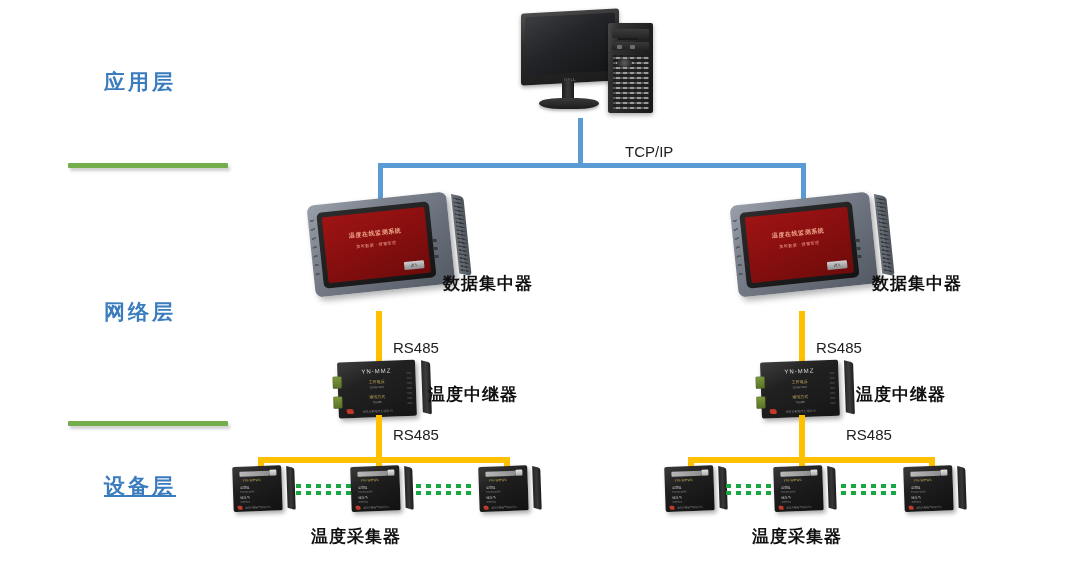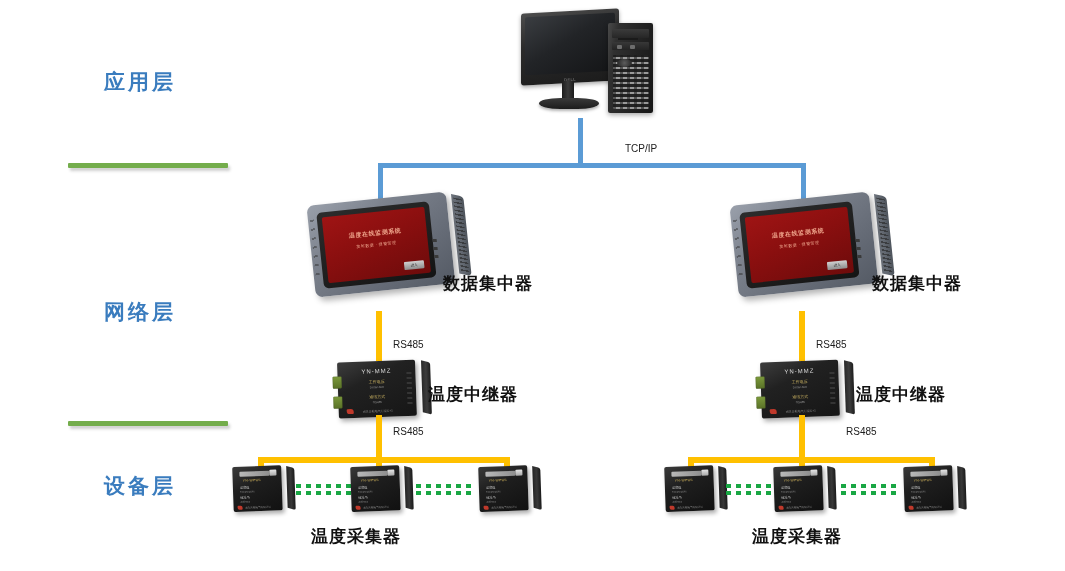--- a/index.html
+++ b/index.html
@@ -29,21 +29,21 @@
     border-radius:1px;
     box-shadow:2px 3px 3px rgba(150,150,150,.45);
   }
 
   
   .ln-blue{background:#5b9bd5;}
   .ln-orange{background:#ffc000;}
 
   
   .wire-label{
-    font-size:10px;
+    font-size:15px;
     color:#202020;
     white-space:nowrap;
   }
 
   
   .dev-caption{
     font-size:17px;
     font-weight:bold;
     color:#111111;
     white-space:nowrap;
@@ -299,21 +299,21 @@
 </style>
 </head>
 <body>
 
 <div id="stage">
 
   <div class="abs layer-label" style="left:104px;top:68px;">应用层</div>
 
   <div class="abs layer-label" style="left:104px;top:298px;">网络层</div>
 
-  <div class="abs layer-label" style="left:104px;top:472px;">设备层</div>
+  <div class="abs layer-label" style="left:104px;top:472px;text-decoration:underline;">设备层</div>
 
   <div class="abs divider" style="left:68px;top:163px;width:160px;"></div>
   <div class="abs divider" style="left:68px;top:421px;width:160px;"></div>
 
   <div class="abs pc-wrap" style="left:515px;top:5px;">
     <div class="monitor-body">
       <div class="monitor-screen"></div>
       <div class="monitor-brand">DELL</div>
     </div>
     <div class="monitor-neck"></div>

